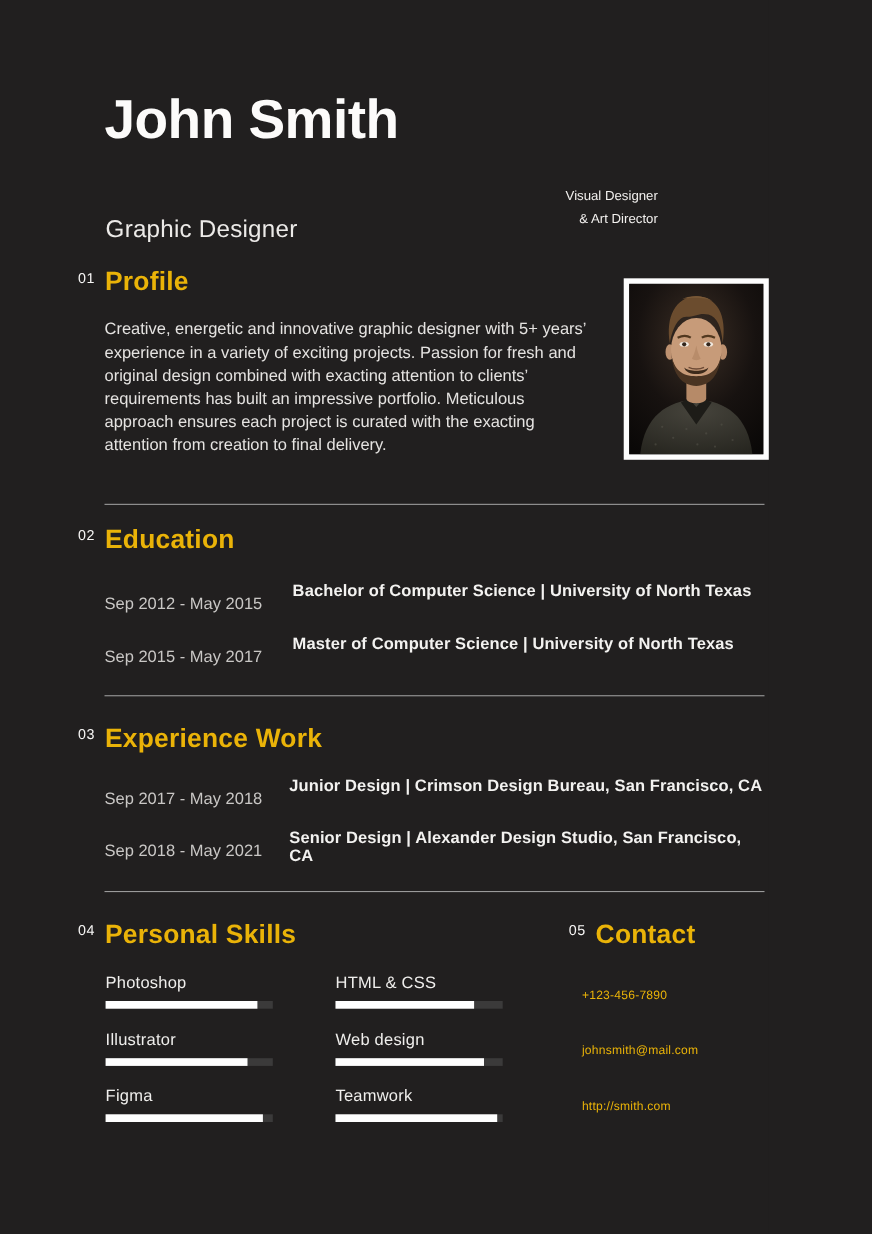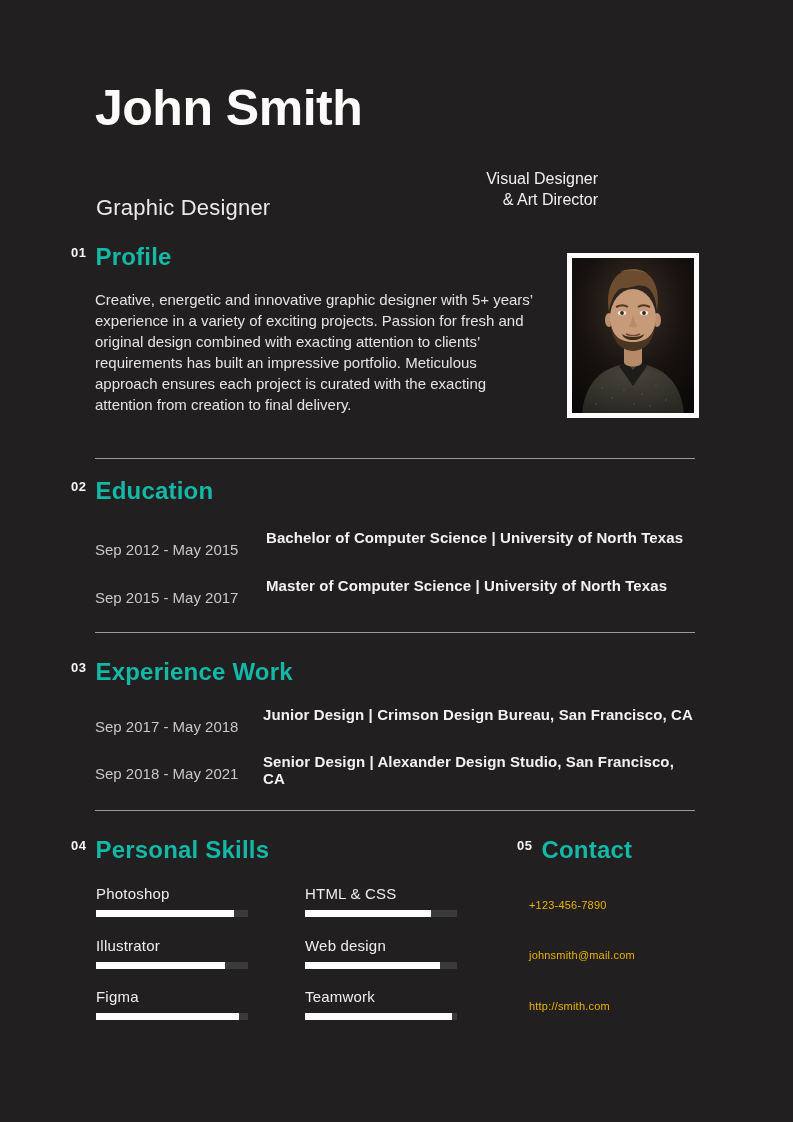--- a/index.html
+++ b/index.html
@@ -18,31 +18,31 @@
     left:95px;top:80px;
     font-size:50px;font-weight:bold;letter-spacing:-0.5px;
     color:#fcfbfa;line-height:56px;
   }
   .subtitle{
     left:96px;top:151px;
     font-size:22px;font-weight:400;color:#eceae8;letter-spacing:0.2px;margin-top:44px;
   }
   .tagline{
     right:101px;top:168px;
-    text-align:right;font-size:16px;line-height:21px;color:#f2f0ee;
+    text-align:right;font-size:12px;line-height:21px;color:#f2f0ee;
   }
 
   
   .sec-head{display:flex;align-items:flex-start;}
   .sec-num{
-    font-size:13px;font-weight:700;color:#f7f6f5;
+    font-size:13px;font-weight:400;color:#f7f6f5;
     margin-right:9px;margin-top:1px;letter-spacing:0.5px;
   }
   .sec-title{
-    font-size:24px;font-weight:bold;color:#14b8a6;letter-spacing:0.2px;
+    font-size:24px;font-weight:bold;color:#eab308;letter-spacing:0.2px;
     line-height:26px;
   }
 
   
   .profile-text{
     left:95px;top:289px;width:442px;
     font-size:15px;line-height:21px;color:#e5e3e1;
   }
   .photo-frame{
     left:567px;top:253px;width:122px;height:155px;

